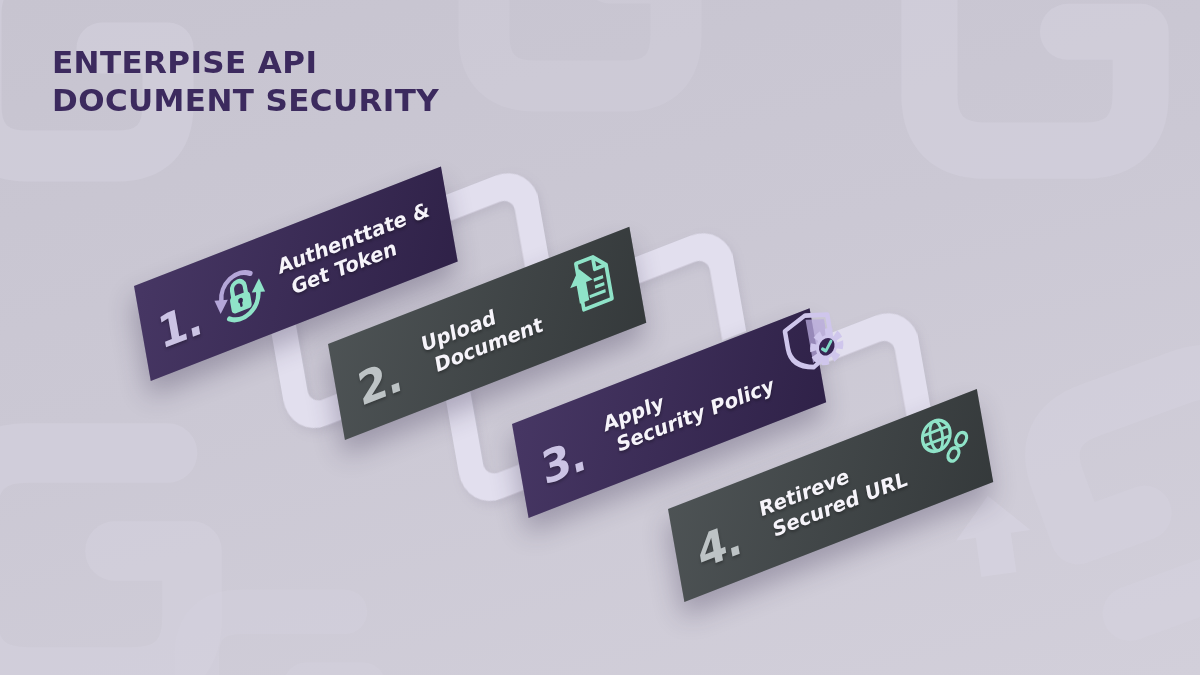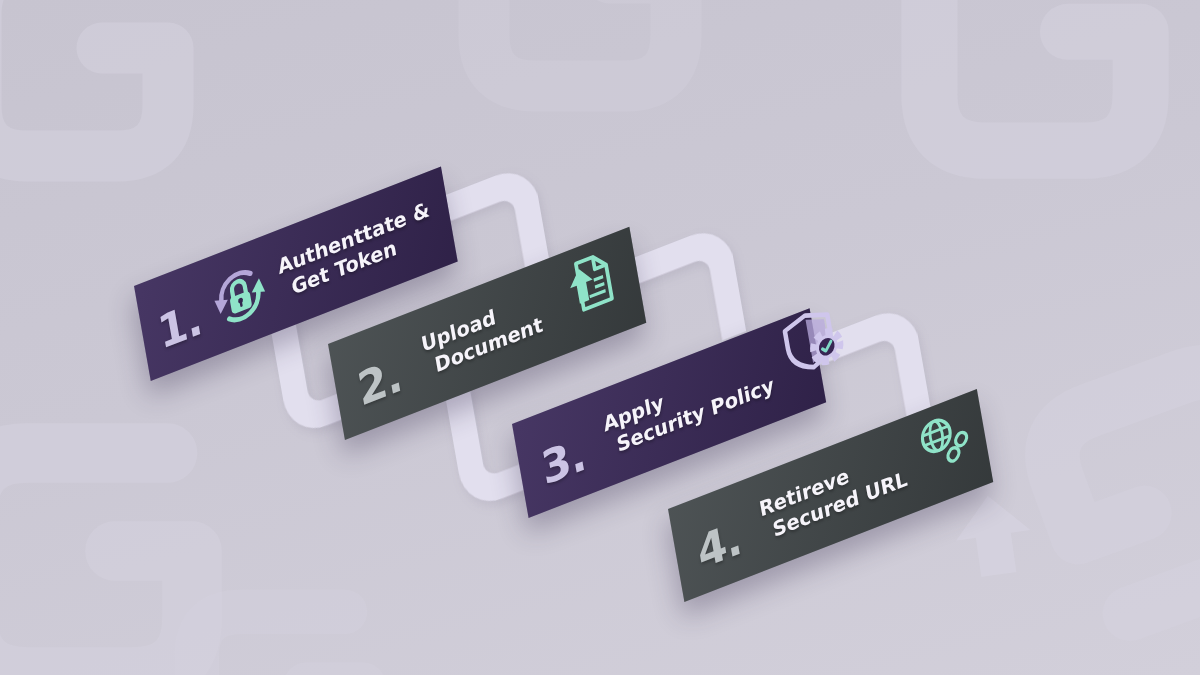--- a/index.html
+++ b/index.html
@@ -87,20 +87,22 @@
         <path d="M150 36 H70 Q36 36 36 70 V130 Q36 164 70 164 H130 Q164 164 164 130 V92 H120" fill="none" stroke="#d5d2df" stroke-width="34" stroke-linecap="round" stroke-linejoin="round"></path>
       </svg>
   </div>
   <div class="wm" style="left:938px;top:478px;opacity:.8;transform:rotate(-8deg)">
     <svg width="110" height="110" viewBox="0 0 100 100">
         <path d="M50 16 L84 52 H66 V88 H34 V52 H16 Z" fill="#d6d3e0"></path>
       </svg>
   </div>
 
   <div class="title">
+    <div>ENTERPISE API</div>
+    <div>DOCUMENT SECURITY</div>
   </div>
 
   <div class="elbow tr" style="left:420px;top:205px;width:120px;height:110px"></div>
   <div class="elbow bl" style="left:270px;top:325px;width:130px;height:115px"></div>
   <div class="elbow tr" style="left:615px;top:265px;width:120px;height:110px"></div>
   <div class="elbow bl" style="left:445px;top:395px;width:140px;height:118px"></div>
   <div class="elbow tr" style="left:800px;top:345px;width:120px;height:110px"></div>
 
   <div class="card purple" style="left:134px;top:286px;width:328px;height:95px;padding-left:16px">
     <div class="num">1.</div>

